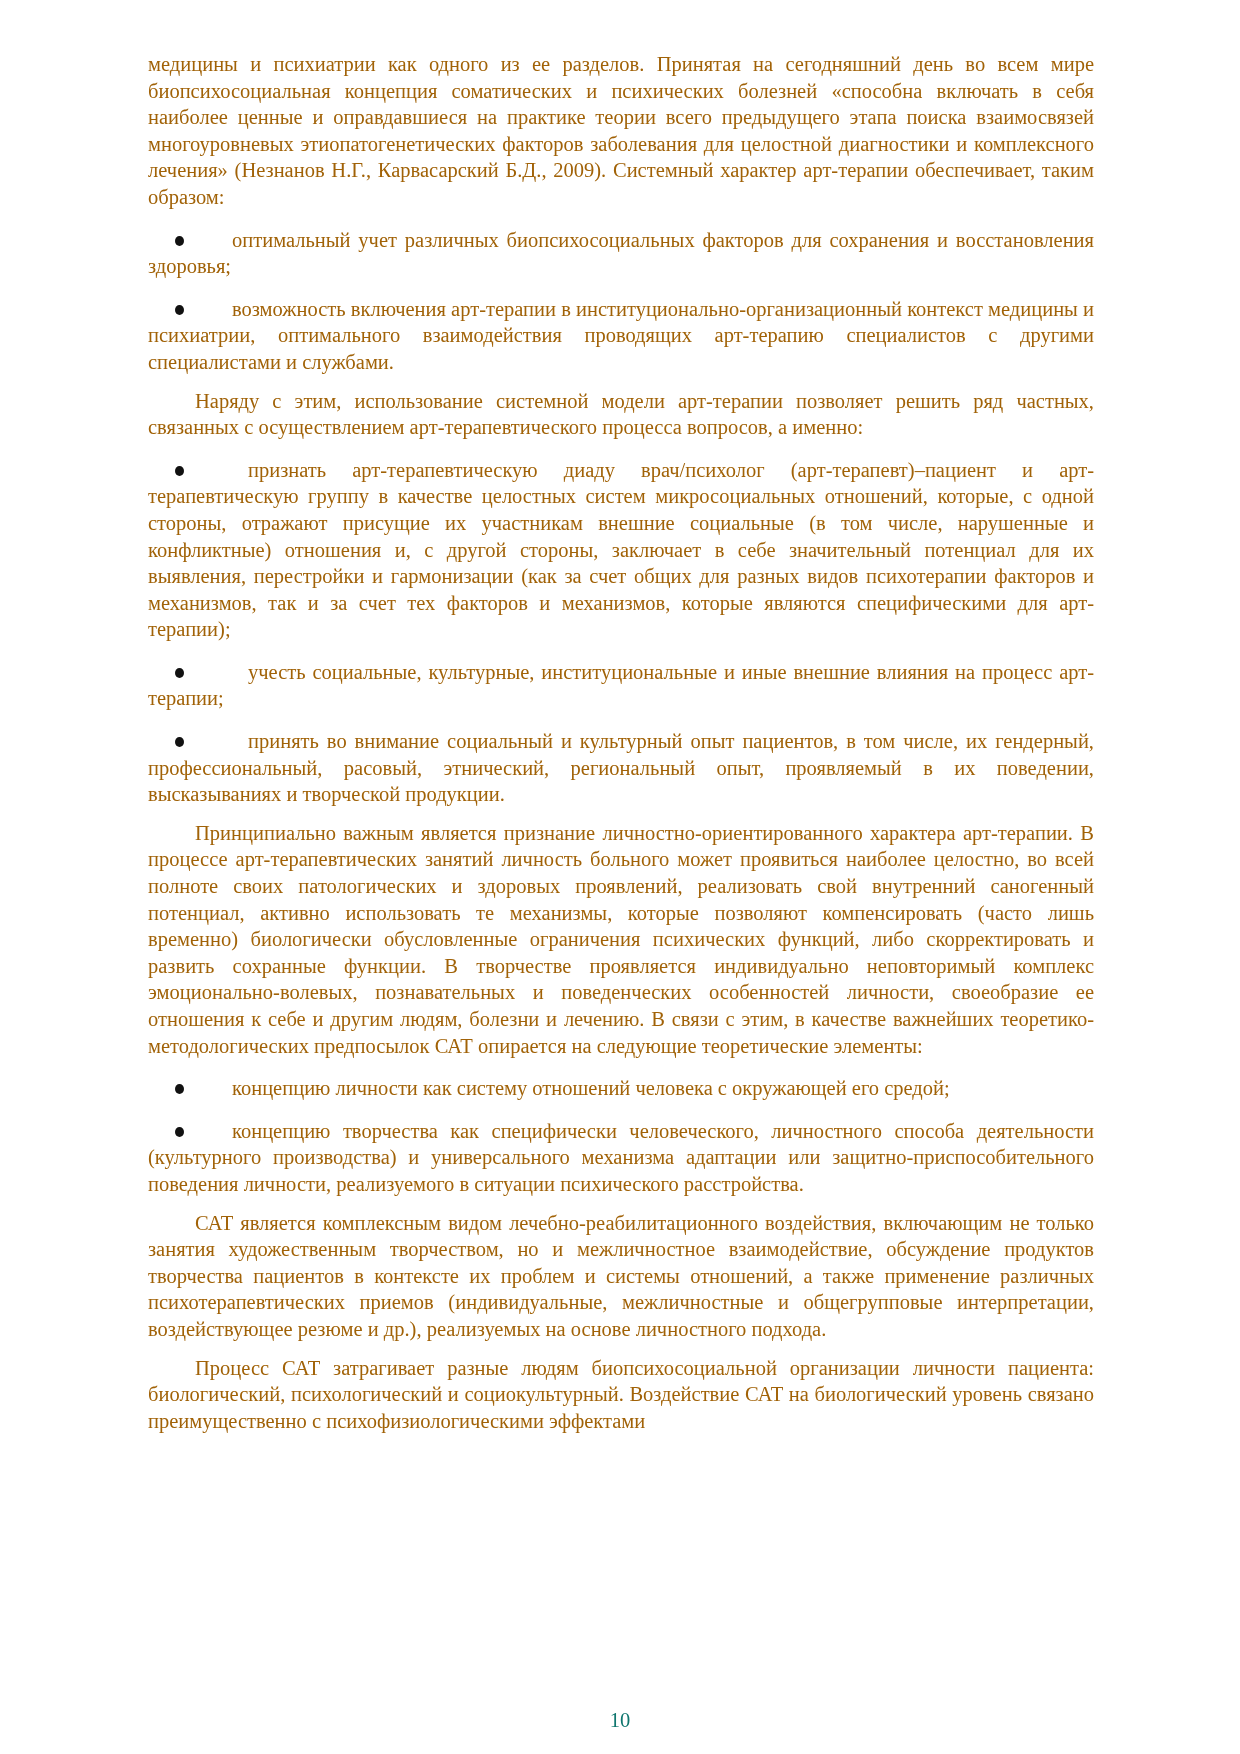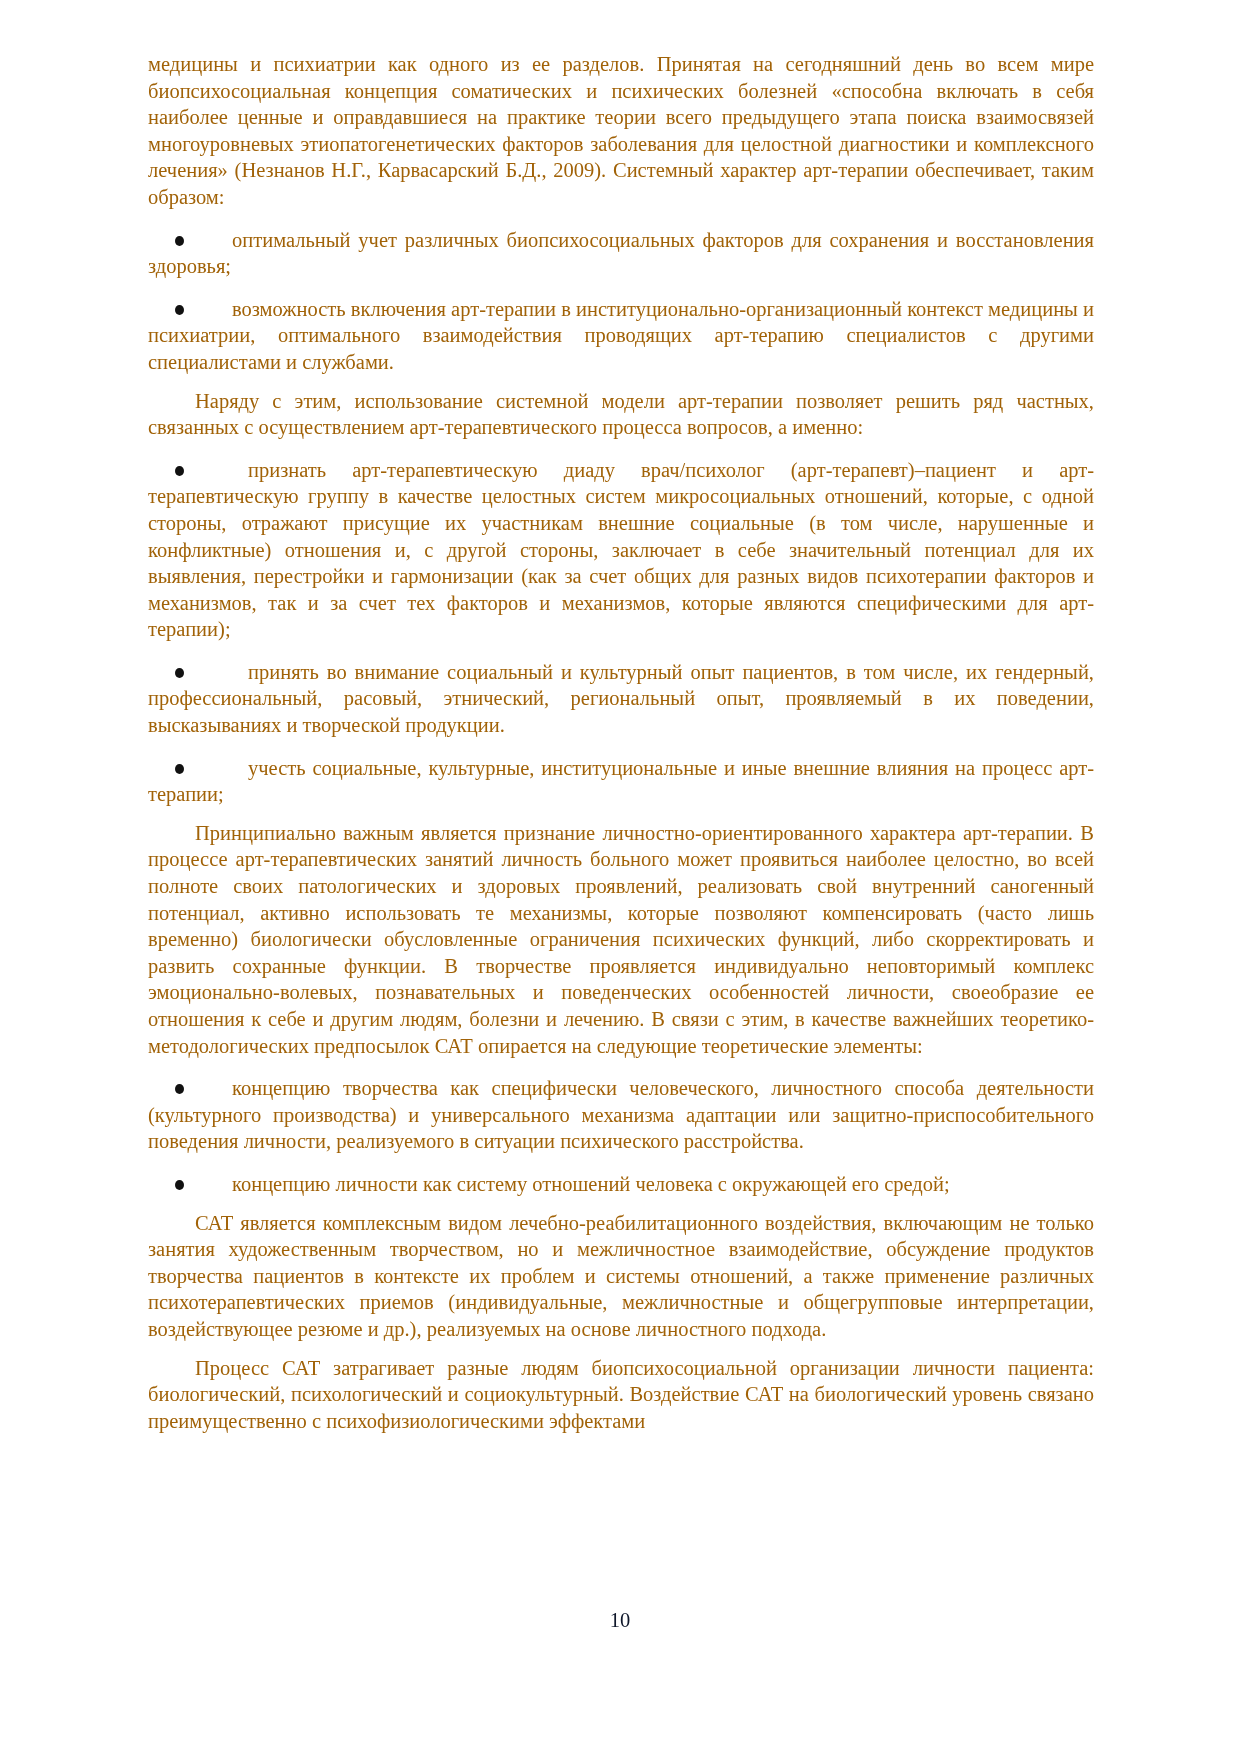--- a/index.html
+++ b/index.html
@@ -31,52 +31,52 @@
     width: 9px;
     height: 10px;
     border-radius: 50%;
     background: #111;
     text-indent: 0;
   }
   .page-number {
     position: absolute;
     left: 0;
     width: 1240px;
-    top: 1609px;
+    top: 1709px;
     text-align: center;
     font-family: "Liberation Serif", "DejaVu Serif", serif;
     font-size: 20.5px;
-    color: #0f172a;
+    color: #0f766e;
   }
 </style>
 </head>
 <body>
 
 <div class="page">
 
   <p class="p">медицины и психиатрии как одного из ее разделов. Принятая на сегодняшний день во всем мире биопсихосоциальная концепция соматических и психических болезней «способна включать в себя наиболее ценные  и оправдавшиеся на практике теории всего предыдущего этапа поиска взаимосвязей многоуровневых этиопатогенетических факторов заболевания для целостной диагностики и комплексного лечения» (Незнанов Н.Г., Карвасарский Б.Д., 2009). Системный характер арт-терапии обеспечивает, таким образом:</p>
 
   <div>
     <p class="bullet"><span class="dot"></span><span>оптимальный учет различных биопсихосоциальных факторов для сохранения и восстановления здоровья;</span></p>
     <p class="bullet"><span class="dot"></span><span>возможность включения арт-терапии в институционально-организационный контекст медицины и психиатрии, оптимального взаимодействия проводящих арт-терапию специалистов с другими специалистами и службами.</span></p>
   </div>
 
   <p class="p indent gap">Наряду с этим, использование системной модели арт-терапии позволяет решить ряд частных, связанных с осуществлением арт-терапевтического процесса вопросов, а именно:</p>
 
   <div>
     <p class="bullet wide"><span class="dot"></span><span>признать арт-терапевтическую диаду врач/психолог (арт-терапевт)–пациент и арт-терапевтическую группу в качестве целостных систем микросоциальных отношений, которые, с одной стороны, отражают присущие их участникам внешние социальные (в том числе, нарушенные и конфликтные) отношения и, с другой стороны, заключает в себе значительный потенциал для их выявления, перестройки и гармонизации (как за счет общих для разных видов психотерапии факторов и механизмов, так и за счет тех факторов и механизмов, которые являются специфическими для арт-терапии);</span></p>
+    <p class="bullet wide"><span class="dot"></span><span>учесть социальные, культурные, институциональные и иные внешние влияния на процесс арт-терапии;</span></p>
     <p class="bullet wide"><span class="dot"></span><span>принять во внимание социальный и культурный опыт пациентов, в том числе, их гендерный, профессиональный, расовый, этнический, региональный опыт, проявляемый в их поведении, высказываниях и творческой продукции.</span></p>
-    <p class="bullet wide"><span class="dot"></span><span>учесть социальные, культурные, институциональные и иные внешние влияния на процесс арт-терапии;</span></p>
   </div>
 
   <p class="p indent gap">Принципиально важным является признание личностно-ориентированного характера арт-терапии. В процессе арт-терапевтических занятий личность больного может проявиться наиболее целостно, во всей полноте своих патологических и здоровых проявлений, реализовать свой внутренний саногенный потенциал, активно использовать те механизмы, которые позволяют компенсировать (часто лишь временно) биологически обусловленные ограничения психических функций, либо скорректировать и развить сохранные функции. В творчестве проявляется индивидуально неповторимый комплекс эмоционально-волевых, познавательных и поведенческих особенностей личности, своеобразие ее отношения к себе и другим людям, болезни и лечению. В связи с этим, в качестве важнейших теоретико-методологических предпосылок САТ опирается на следующие теоретические элементы:</p>
 
   <div>
+    <p class="bullet"><span class="dot"></span><span>концепцию личности как систему отношений человека с окружающей его средой;</span></p>
     <p class="bullet"><span class="dot"></span><span>концепцию творчества как специфически человеческого, личностного способа деятельности (культурного производства) и универсального механизма адаптации или защитно-приспособительного поведения личности, реализуемого в ситуации психического расстройства.</span></p>
-    <p class="bullet"><span class="dot"></span><span>концепцию личности как систему отношений человека с окружающей его средой;</span></p>
   </div>
 
   <p class="p indent gap">САТ является комплексным видом лечебно-реабилитационного воздействия, включающим не только занятия художественным творчеством, но и межличностное взаимодействие, обсуждение продуктов творчества пациентов в контексте их проблем и системы отношений, а также применение различных психотерапевтических приемов (индивидуальные, межличностные и общегрупповые интерпретации, воздействующее резюме и др.), реализуемых на  основе личностного подхода.</p>
 
   <p class="p indent gap">Процесс САТ затрагивает разные людям биопсихосоциальной организации личности пациента: биологический, психологический и социокультурный. Воздействие САТ на биологический уровень связано преимущественно с психофизиологическими эффектами</p>
 
 </div>
 
 <div class="page-number">10</div>
 

